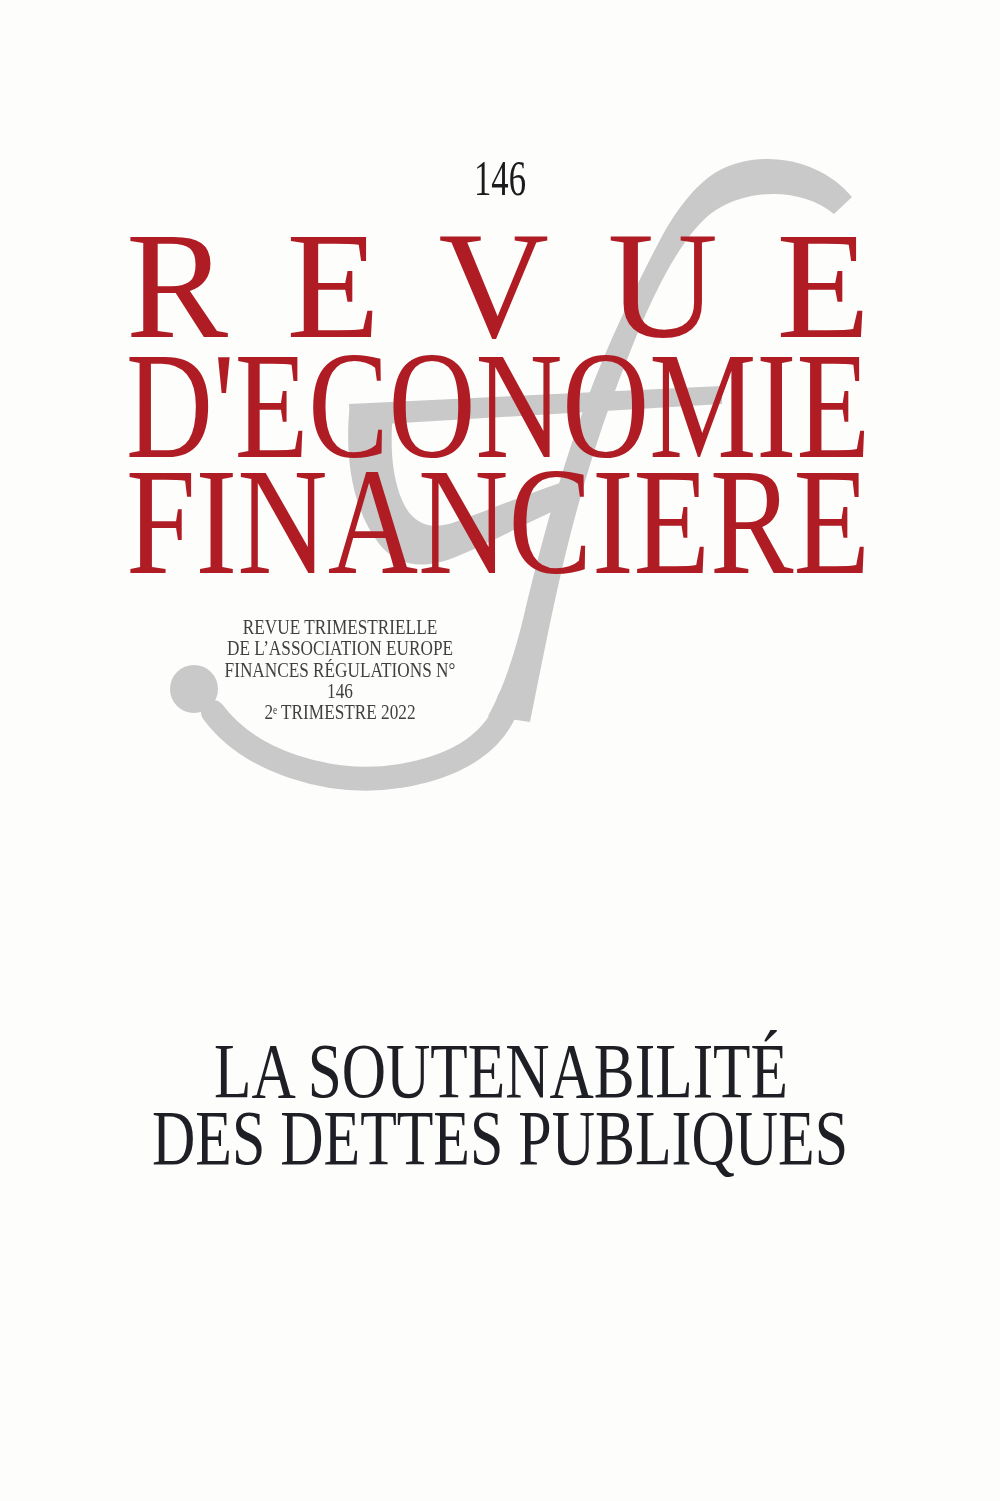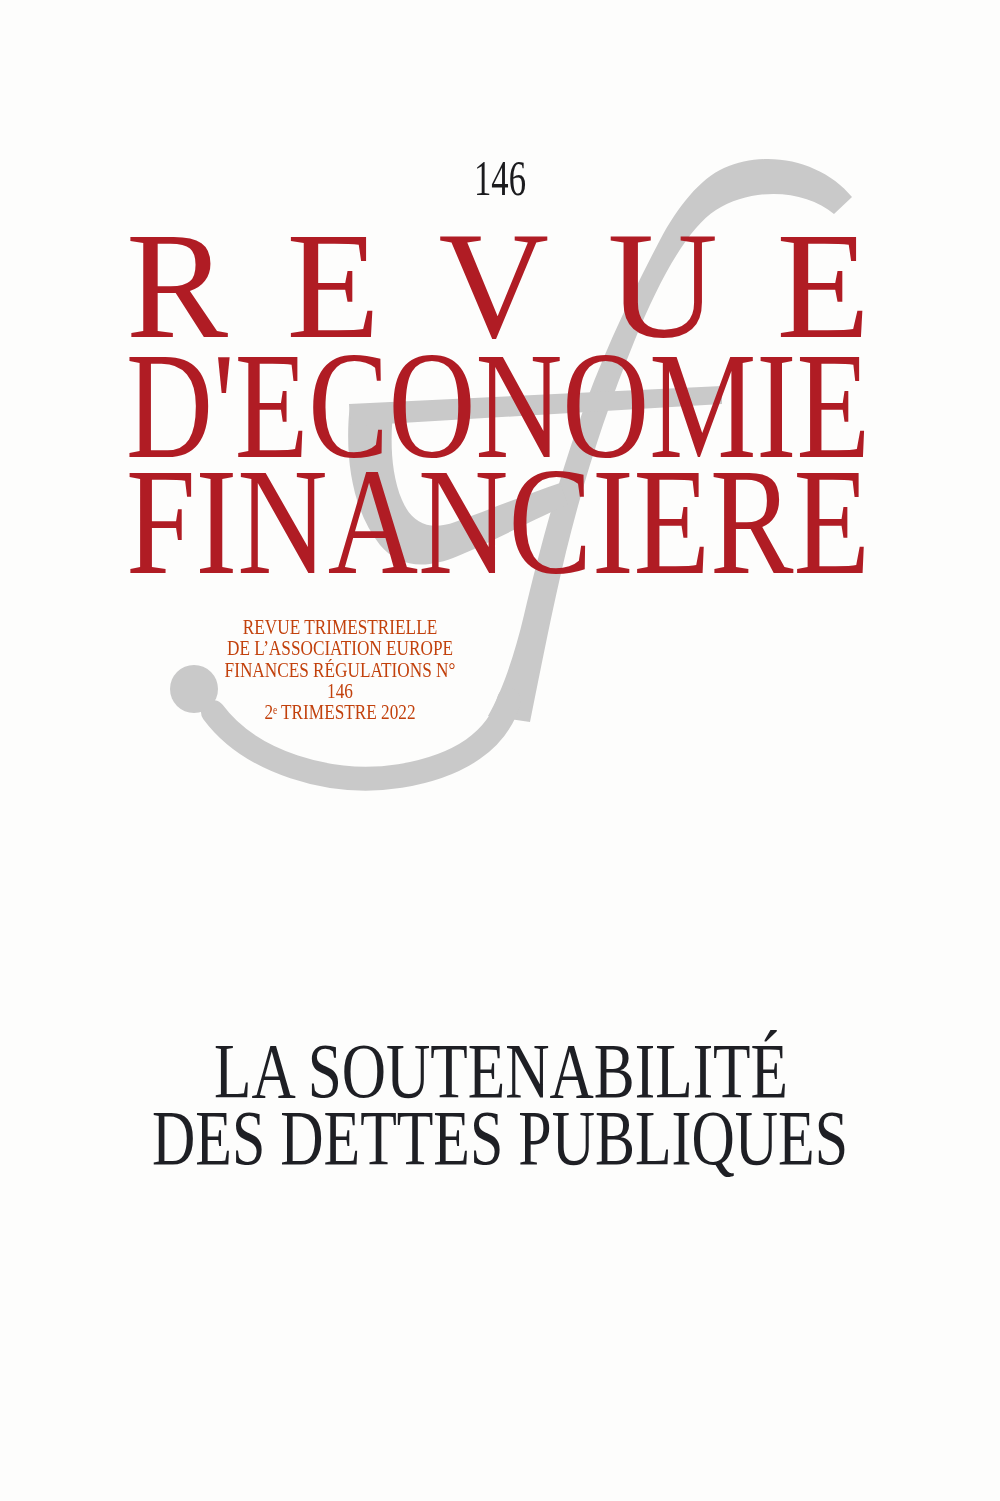--- a/index.html
+++ b/index.html
@@ -81,21 +81,21 @@
     <text class="mast" x="126" y="337" textLength="744" lengthAdjust="spacing" fill="#b01c24">REVUE</text>
     <text class="mast" x="126" y="457" textLength="744" lengthAdjust="spacingAndGlyphs" fill="#b01c24">D'ECONOMIE</text>
     <text class="mast" x="126" y="573" textLength="744" lengthAdjust="spacingAndGlyphs" fill="#b01c24">FINANCIERE</text>
 
     <text class="theme-text" x="214" y="1097" textLength="574" lengthAdjust="spacingAndGlyphs" fill="#1e1f24">LA SOUTENABILITÉ</text>
     <text class="theme-text" x="152" y="1164" textLength="696" lengthAdjust="spacingAndGlyphs" fill="#1e1f24">DES DETTES PUBLIQUES</text>
   </svg>
 
   <div class="issue" style="color: rgb(27, 27, 30);">146</div>
 
-  <div class="imprint" style="color: #c2410c;">
+  <div class="imprint" style="color: #404040;">
     <div class="imprint-inner">
       <div>REVUE TRIMESTRIELLE</div>
       <div>DE L’ASSOCIATION EUROPE</div>
       <div>FINANCES RÉGULATIONS N° 146</div>
       <div><span>2</span><sup>e</sup><span class="trimester-rest">TRIMESTRE 2022</span></div>
     </div>
   </div>
 
 </div>
 

